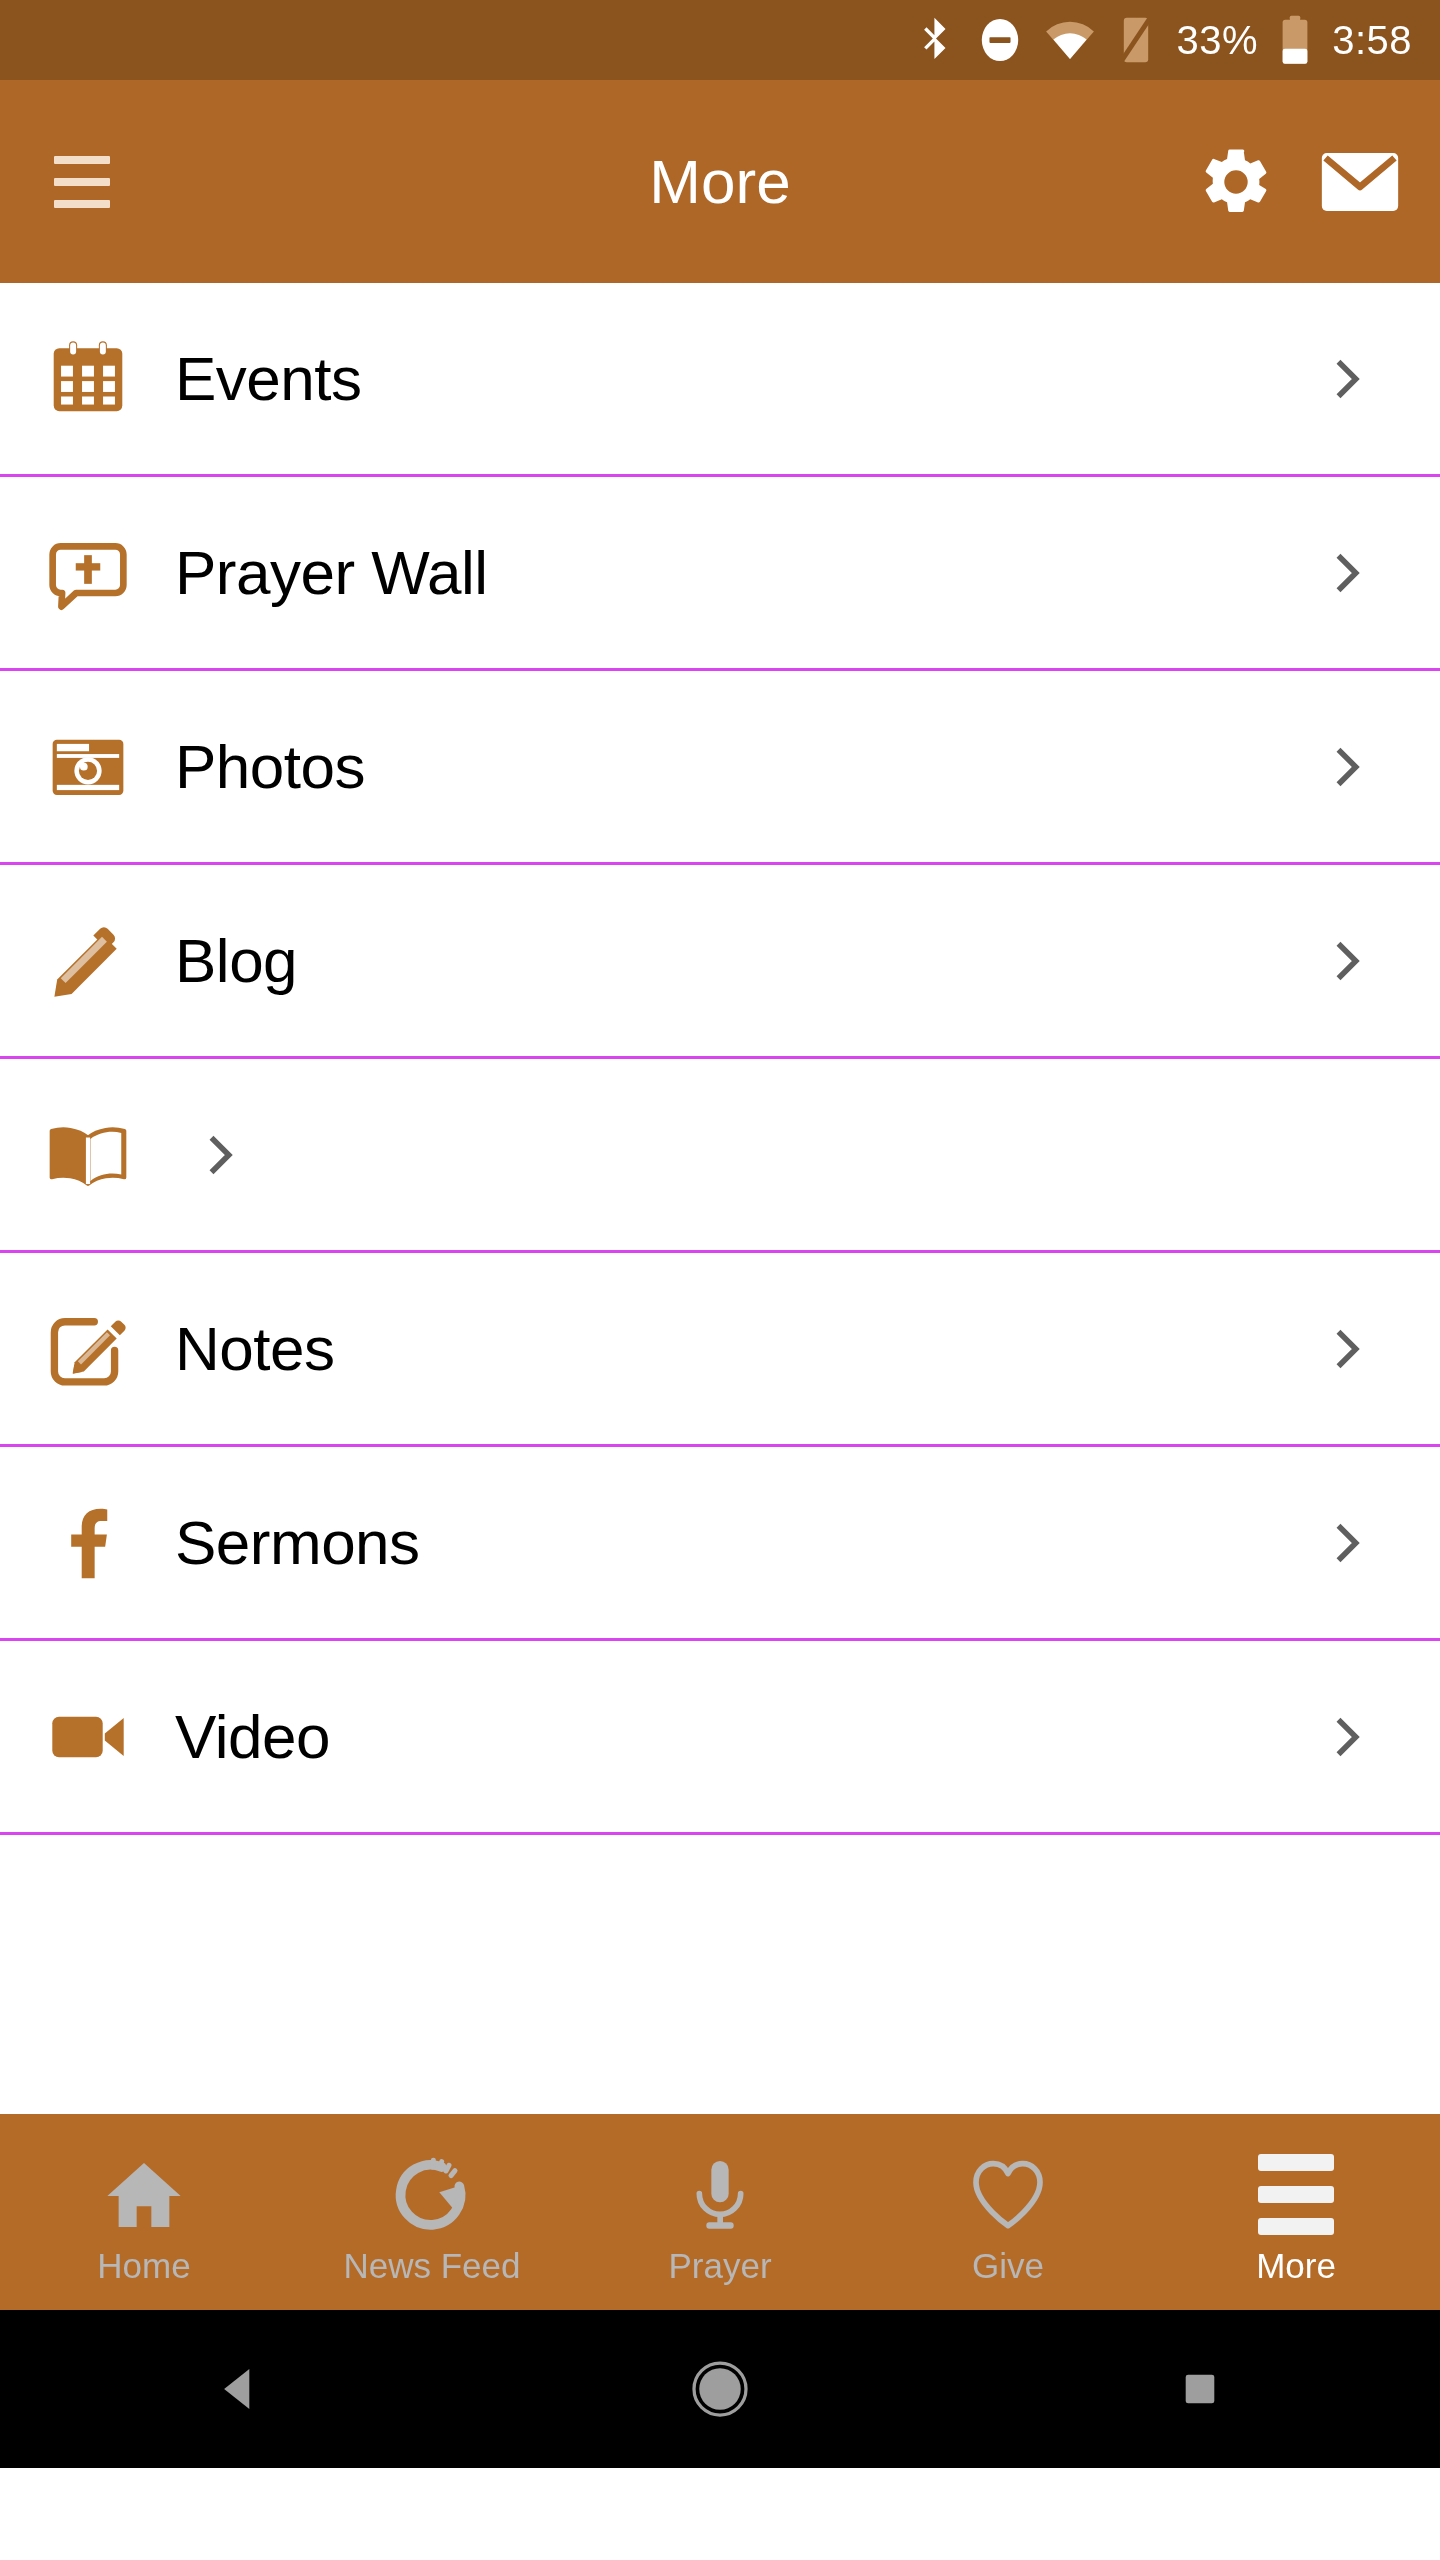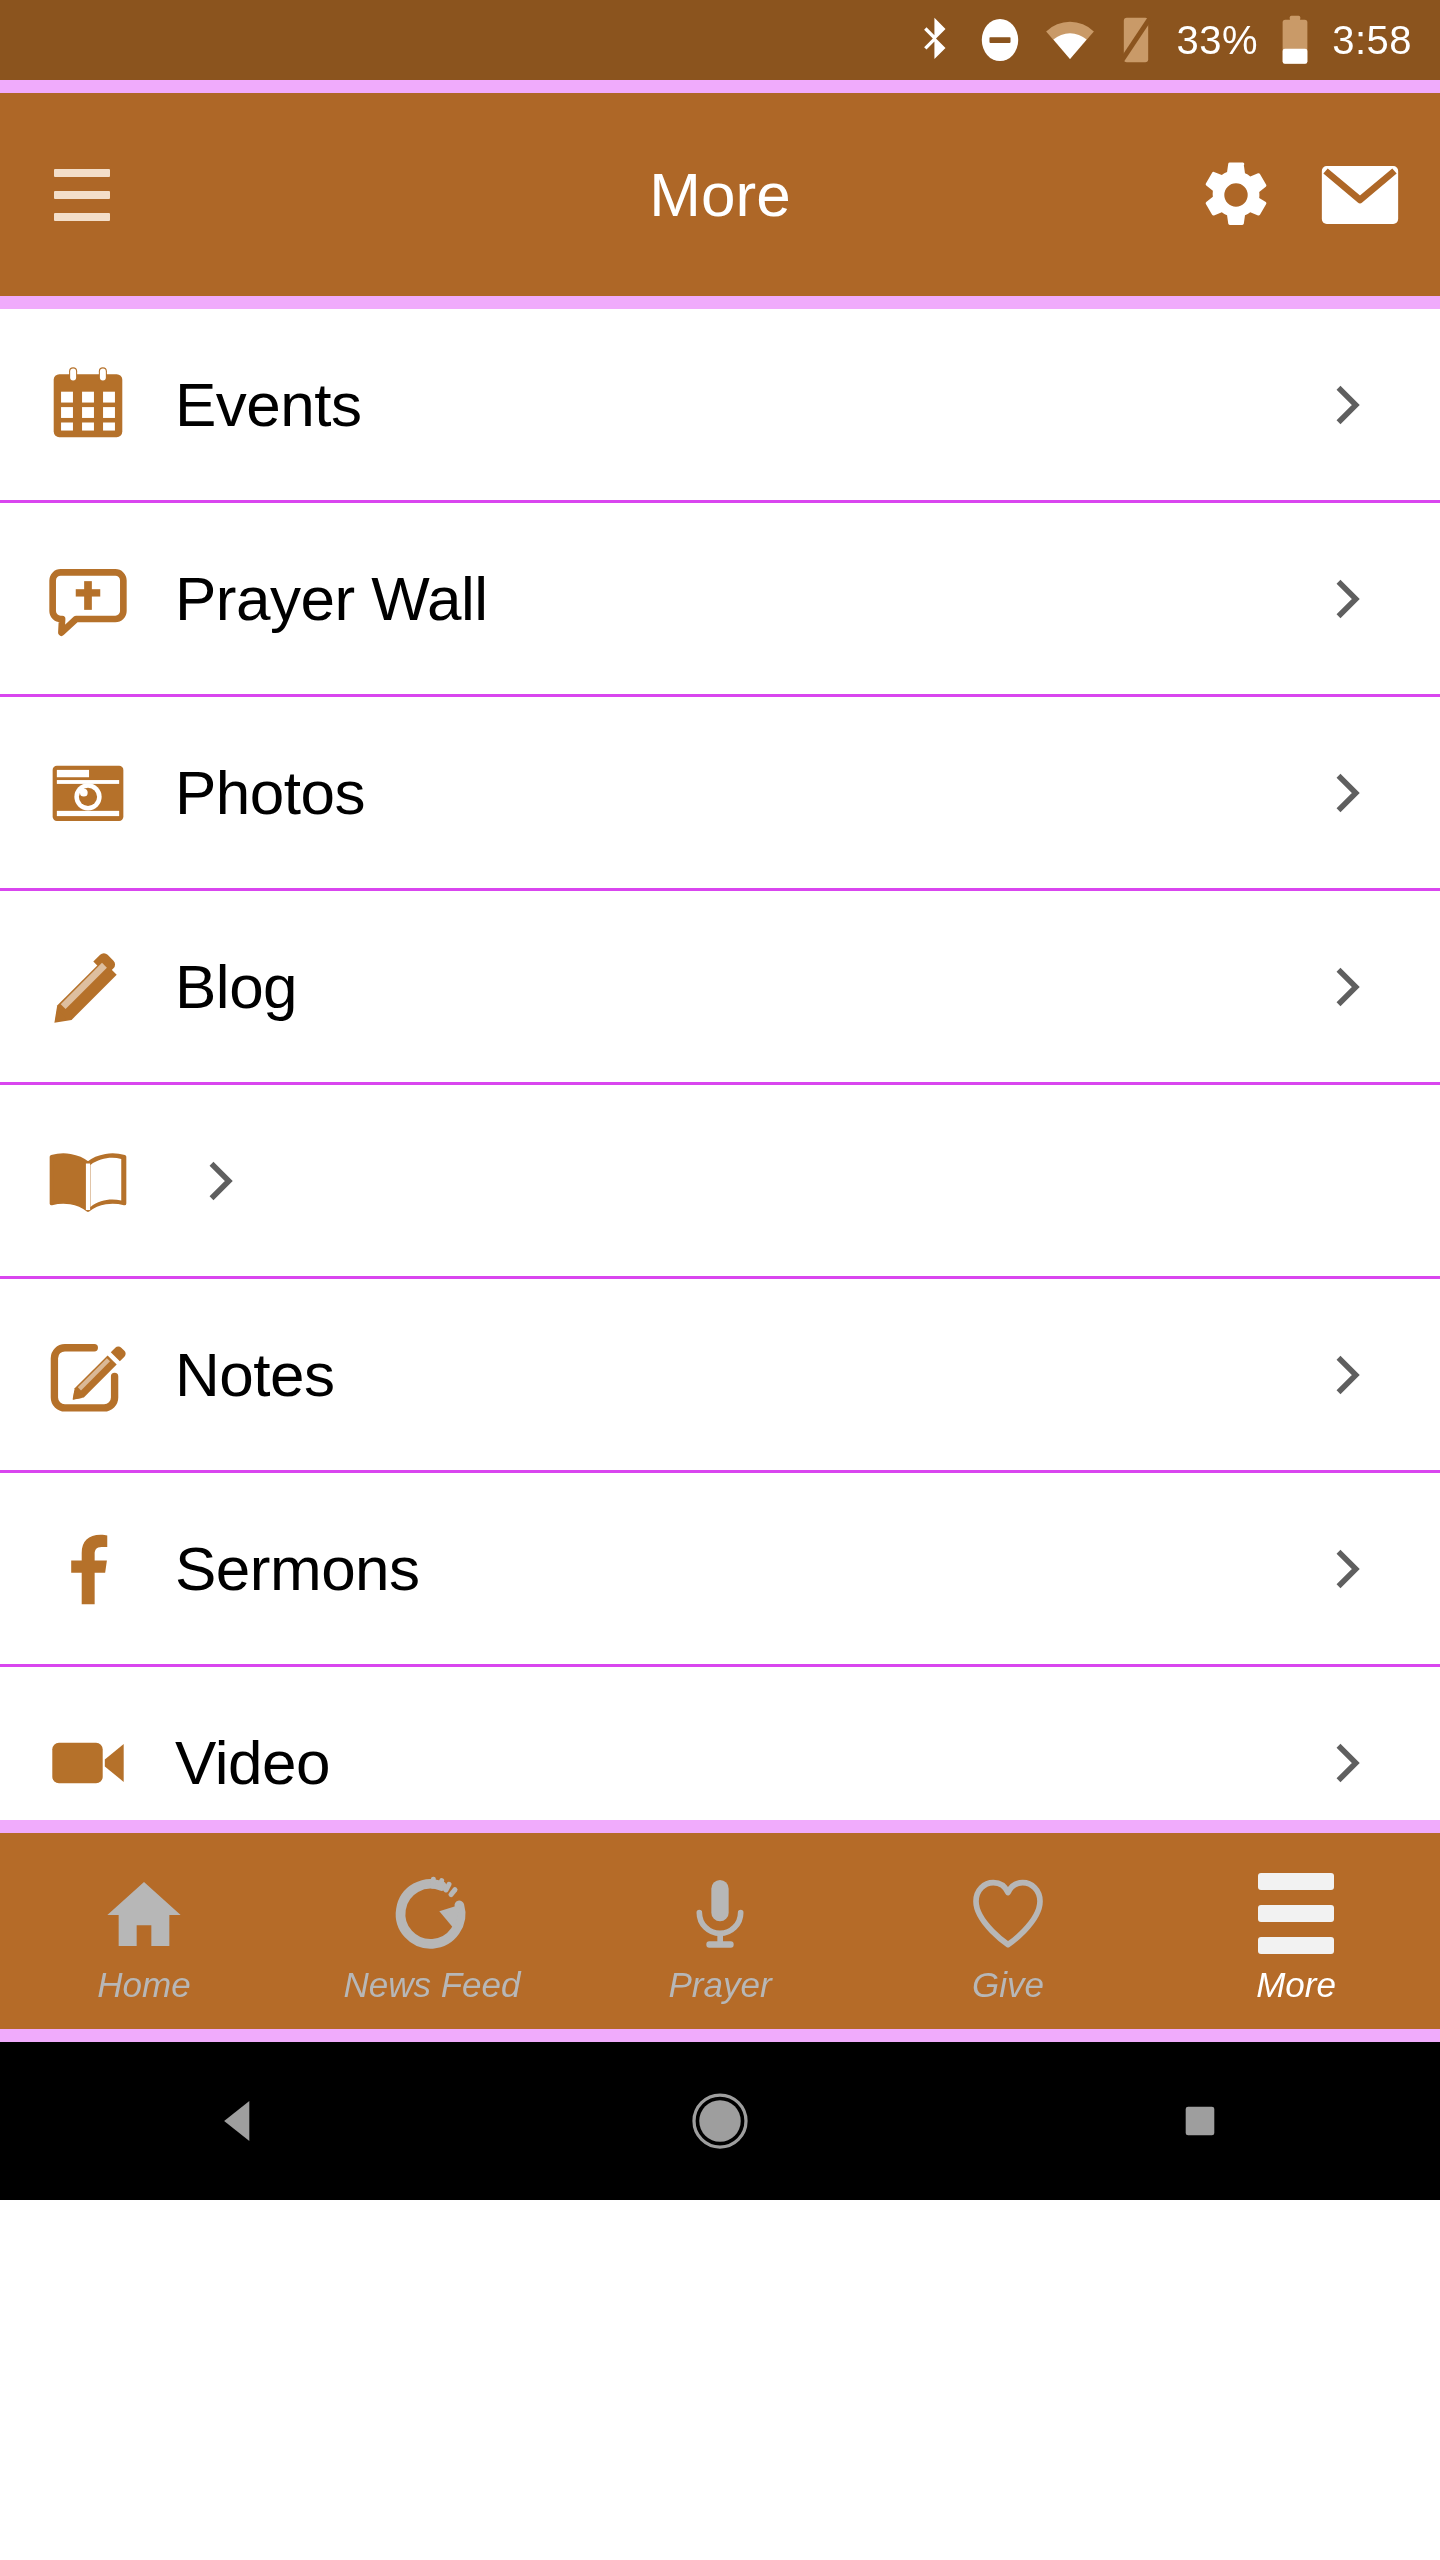--- a/index.html
+++ b/index.html
@@ -9,25 +9,24 @@
   }
   body {
     width: 1440px;
     height: 2560px;
     font-family: "Liberation Sans", sans-serif;
     overflow: hidden;
   }
   .phone {
     position: relative;
     width: 1440px;
-    height: 2200px;
+    height: 2468px;
     display: flex;
     flex-direction: column;
     background: #f0abfc;
-    gap: 13px;
   }
 
   
   .status-bar {
     height: 80px;
     background: #8B541E;
     display: flex;
     align-items: center;
     justify-content: flex-end;
     padding-right: 28px;
@@ -140,21 +139,20 @@
     justify-content: center;
   }
 
   
   .tab-bar {
     height: 196px;
     background: #B56B28;
     display: flex;
     flex: none;
     align-items: stretch;
-    font-style: italic;
   }
   .tab {
     flex: 1;
     display: flex;
     flex-direction: column;
     align-items: center;
     justify-content: center;
     gap: 10px;
     cursor: pointer;
     padding-top: 10px;

